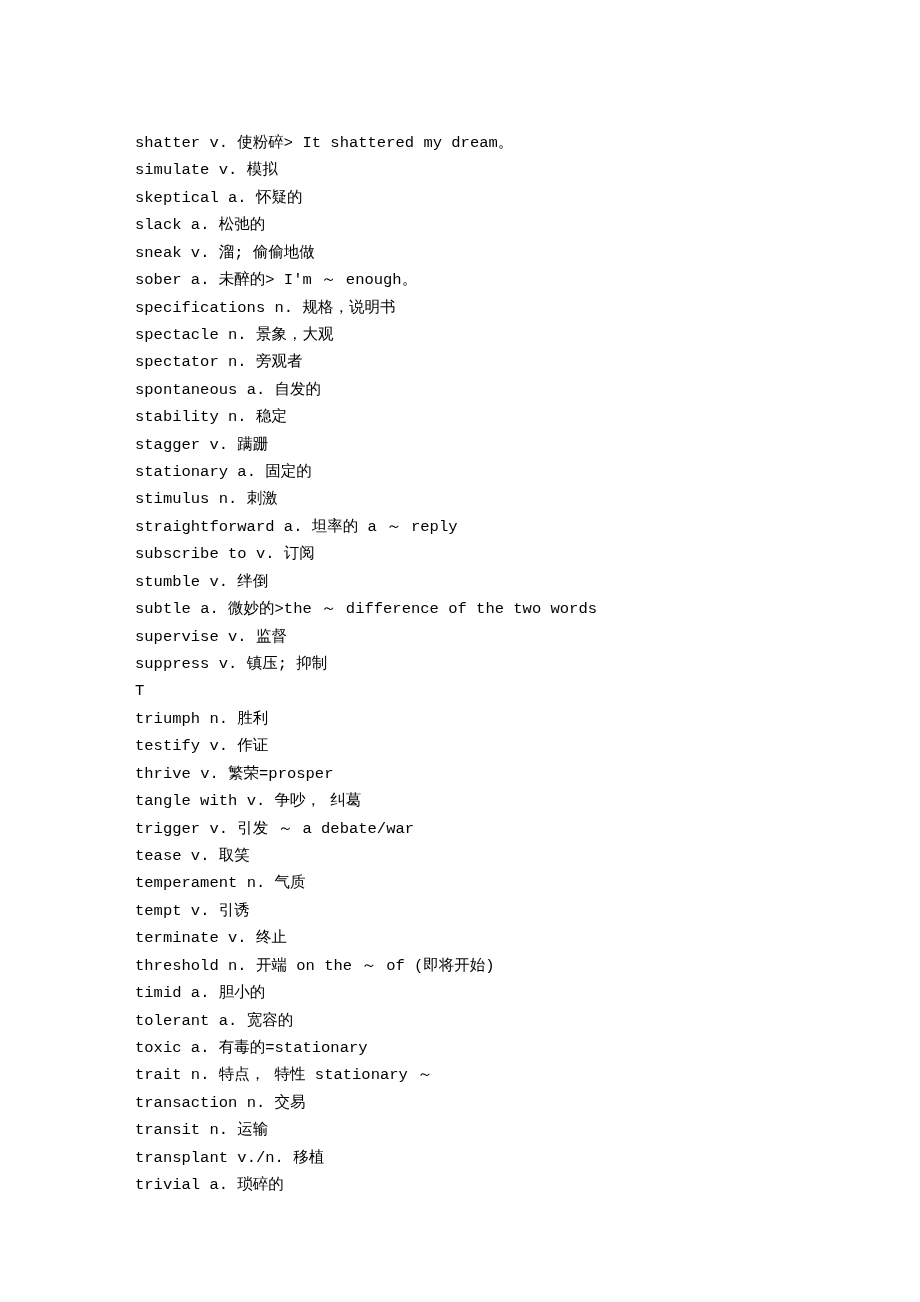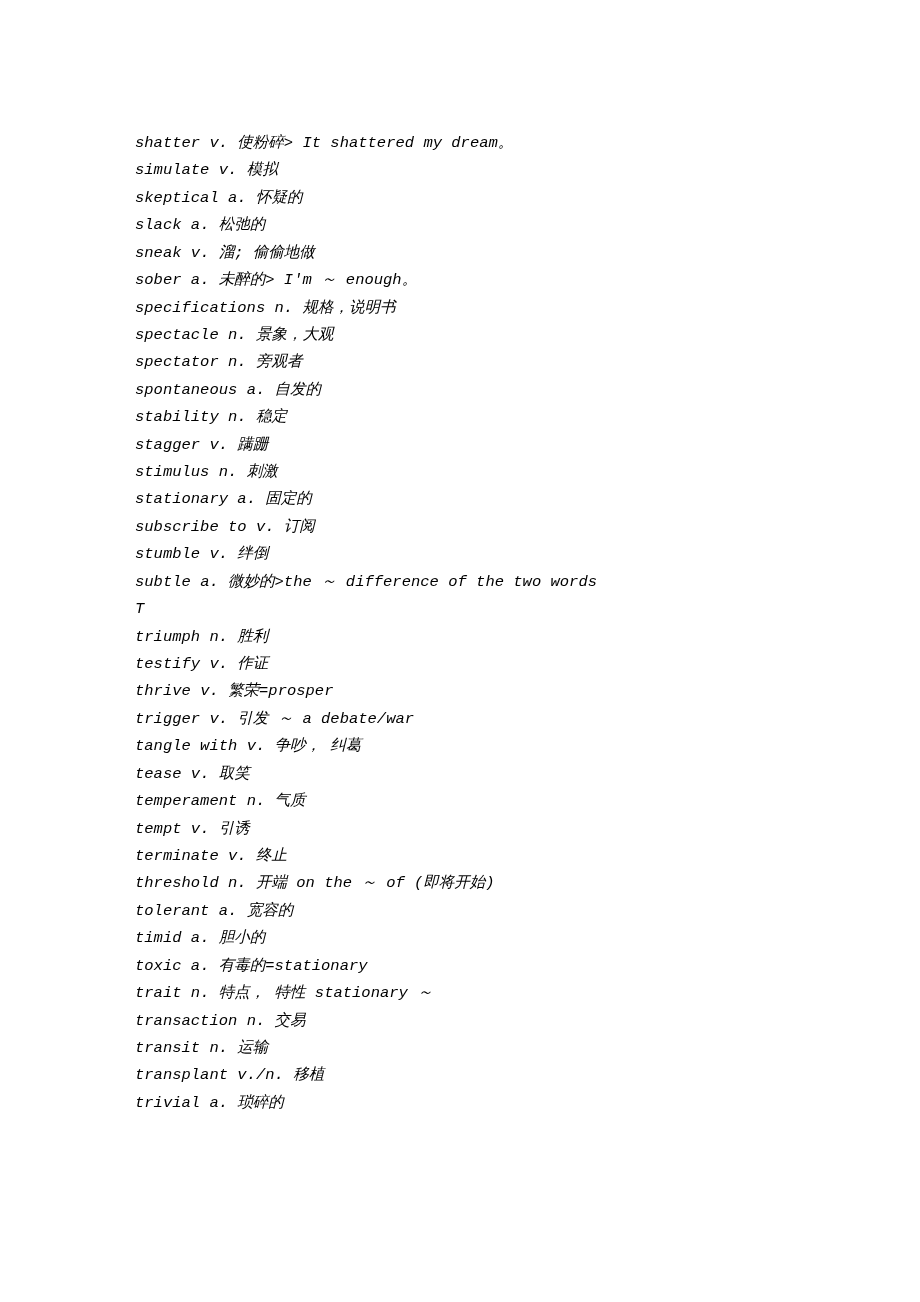--- a/index.html
+++ b/index.html
@@ -12,58 +12,60 @@
     color: #000;
   }
   .page {
     width: 920px;
     min-height: 1302px;
     padding: 130px 0 0 135px;
     box-sizing: border-box;
   }
   .line {
     white-space: pre;
-    font-style: italic;
   }
 </style>
 </head>
 <body>
 
 <div class="page">
   <div id="content">
       <div class="line"><span>shatter</span> <span>v.</span> <span>使粉碎&gt; It shattered my dream。</span></div>
       <div class="line"><span>simulate</span> <span>v.</span> <span>模拟</span></div>
       <div class="line"><span>skeptical</span> <span>a.</span> <span>怀疑的</span></div>
       <div class="line"><span>slack</span> <span>a.</span> <span>松弛的</span></div>
       <div class="line"><span>sneak</span> <span>v.</span> <span>溜; 偷偷地做</span></div>
       <div class="line"><span>sober</span> <span>a.</span> <span>未醉的&gt; I'm ～ enough。</span></div>
       <div class="line"><span>specifications</span> <span>n.</span> <span>规格，说明书</span></div>
       <div class="line"><span>spectacle</span> <span>n.</span> <span>景象，大观</span></div>
       <div class="line"><span>spectator</span> <span>n.</span> <span>旁观者</span></div>
       <div class="line"><span>spontaneous</span> <span>a.</span> <span>自发的</span></div>
       <div class="line"><span>stability</span> <span>n.</span> <span>稳定</span></div>
       <div class="line"><span>stagger</span> <span>v.</span> <span>蹒跚</span></div>
+      <div class="line"><span>stationary</span> <span>a.</span> <span>固定的</span></div>
       <div class="line"><span>stimulus</span> <span>n.</span> <span>刺激</span></div>
-      <div class="line"><span>stationary</span> <span>a.</span> <span>固定的</span></div>
+      <div class="line"><span>straightforward</span> <span>a.</span> <span>坦率的 a ～ reply</span></div>
       <div class="line"><span>subscribe to</span> <span>v.</span> <span>订阅</span></div>
       <div class="line"><span>stumble</span> <span>v.</span> <span>绊倒</span></div>
       <div class="line"><span>subtle</span> <span>a.</span> <span>微妙的&gt;the ～ difference of the two words</span></div>
+      <div class="line"><span>supervise</span> <span>v.</span> <span>监督</span></div>
+      <div class="line"><span>suppress</span> <span>v.</span> <span>镇压; 抑制</span></div>
       <div class="line"><span>T</span></div>
       <div class="line"><span>triumph</span> <span>n.</span> <span>胜利</span></div>
       <div class="line"><span>testify</span> <span>v.</span> <span>作证</span></div>
       <div class="line"><span>thrive</span> <span>v.</span> <span>繁荣=prosper</span></div>
+      <div class="line"><span>tangle with</span> <span>v.</span> <span>争吵， 纠葛</span></div>
       <div class="line"><span>trigger</span> <span>v.</span> <span>引发 ～ a debate/war</span></div>
-      <div class="line"><span>tangle with</span> <span>v.</span> <span>争吵， 纠葛</span></div>
       <div class="line"><span>tease</span> <span>v.</span> <span>取笑</span></div>
       <div class="line"><span>temperament</span> <span>n.</span> <span>气质</span></div>
       <div class="line"><span>tempt</span> <span>v.</span> <span>引诱</span></div>
       <div class="line"><span>terminate</span> <span>v.</span> <span>终止</span></div>
       <div class="line"><span>threshold</span> <span>n.</span> <span>开端 on the ～ of (即将开始)</span></div>
+      <div class="line"><span>timid</span> <span>a.</span> <span>胆小的</span></div>
       <div class="line"><span>tolerant</span> <span>a.</span> <span>宽容的</span></div>
-      <div class="line"><span>timid</span> <span>a.</span> <span>胆小的</span></div>
       <div class="line"><span>toxic</span> <span>a.</span> <span>有毒的=stationary</span></div>
       <div class="line"><span>trait</span> <span>n.</span> <span>特点， 特性 stationary ～</span></div>
       <div class="line"><span>transaction</span> <span>n.</span> <span>交易</span></div>
       <div class="line"><span>transit</span> <span>n.</span> <span>运输</span></div>
       <div class="line"><span>transplant</span> <span>v./n.</span> <span>移植</span></div>
       <div class="line"><span>trivial</span> <span>a.</span> <span>琐碎的</span></div>
     </div>
 </div>
 
 </body></html>

